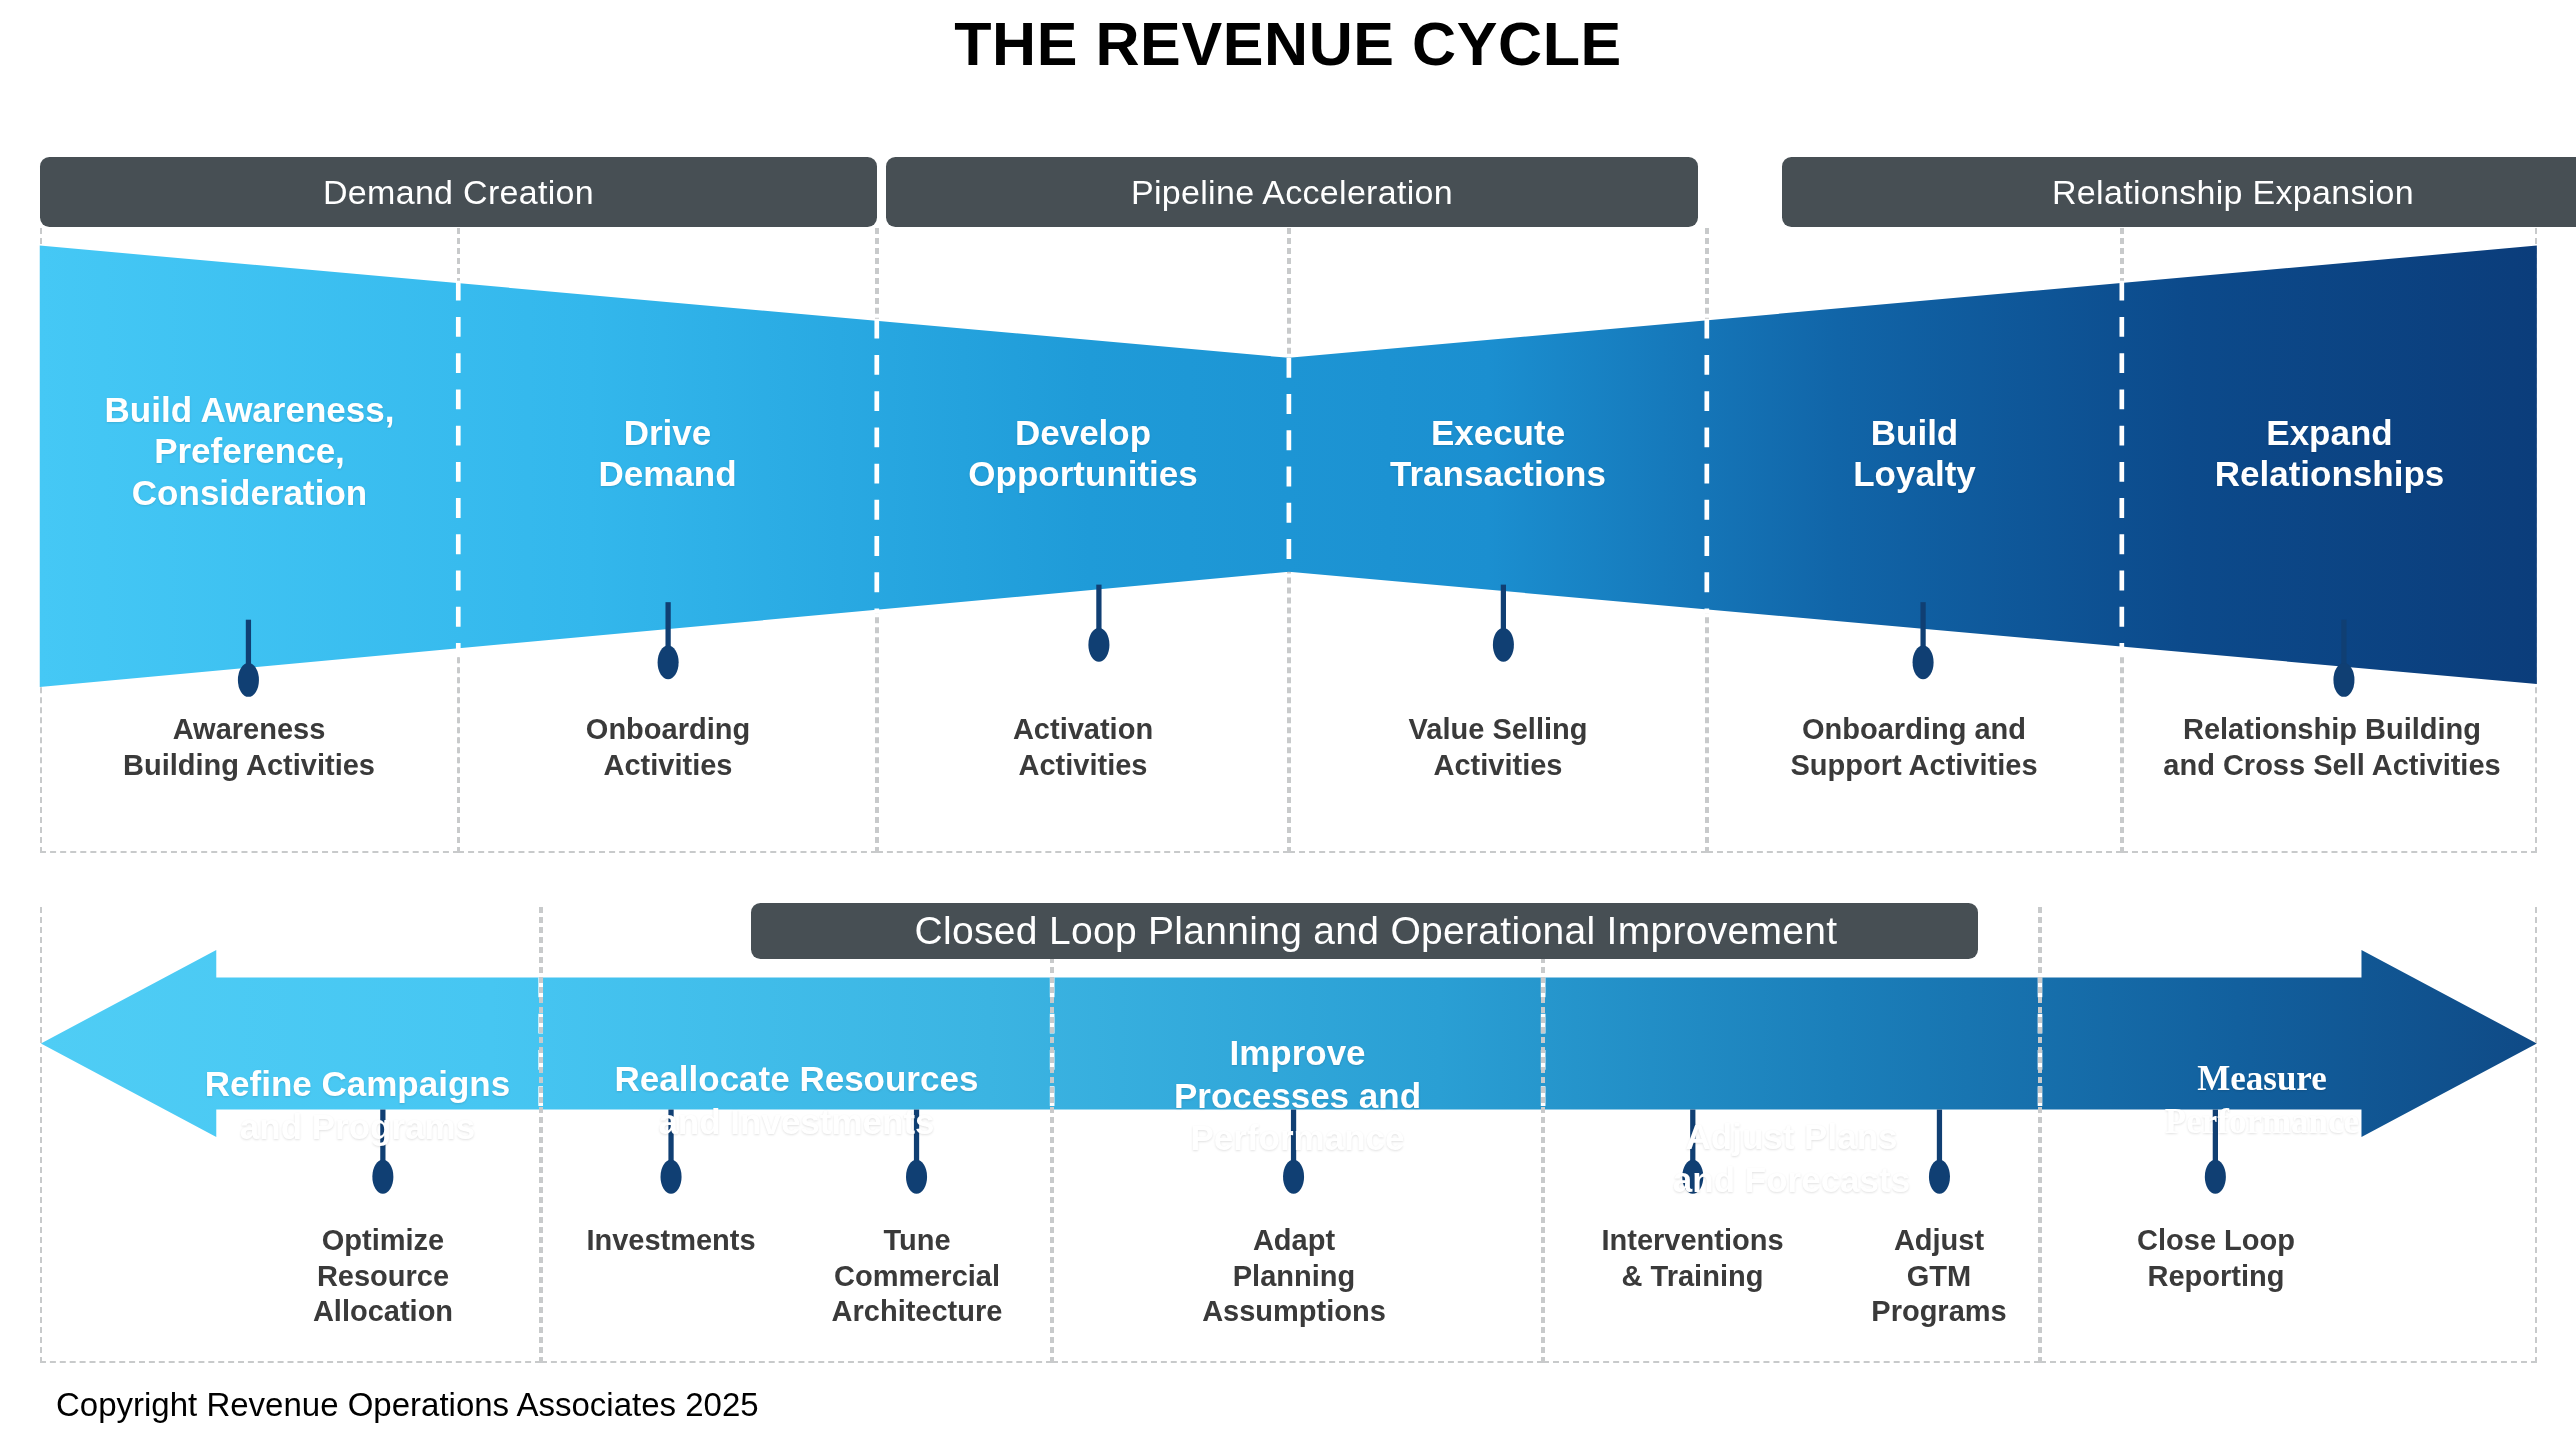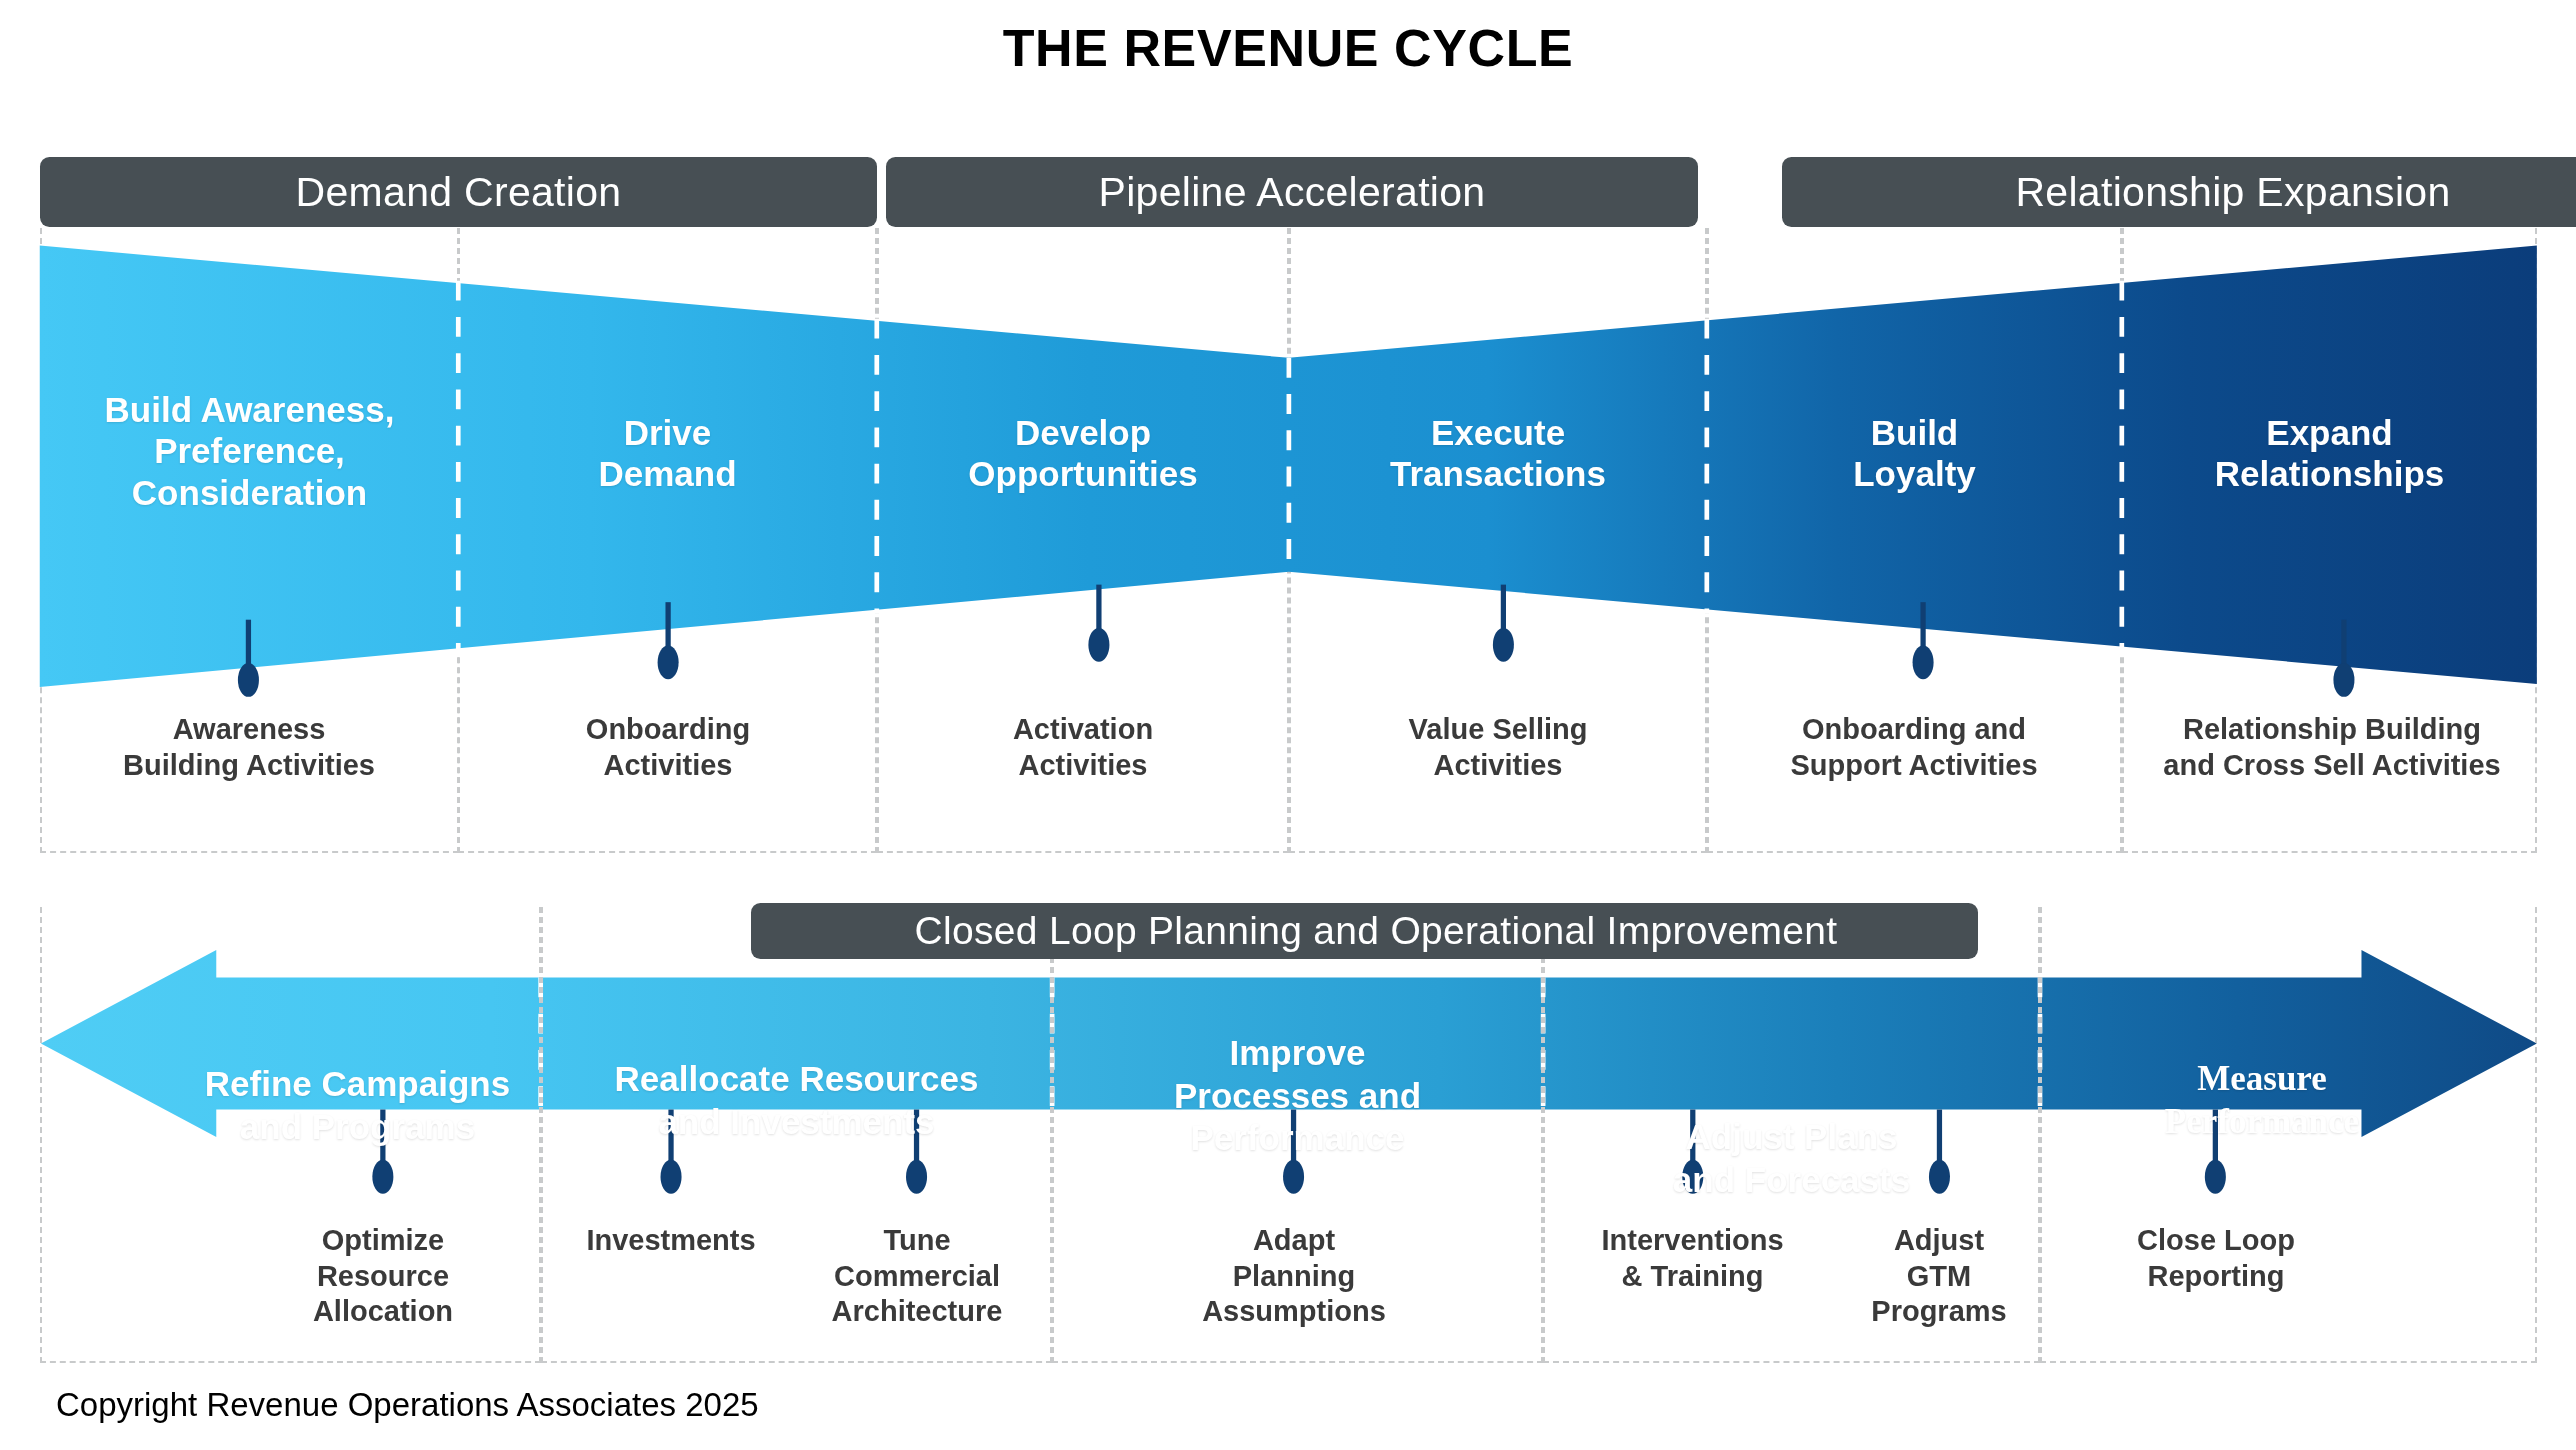--- a/index.html
+++ b/index.html
@@ -5,30 +5,30 @@
   html,body{margin:0;padding:0;background:#ffffff;}
   body{
     width:2576px;height:1451px;position:relative;overflow:hidden;
     font-family:"Liberation Sans","DejaVu Sans",sans-serif;
     -webkit-font-smoothing:antialiased;
   }
   #stage{position:absolute;left:0;top:0;width:2576px;height:1451px;}
 
   
   .title{
-    position:absolute;left:0;top:22px;width:2576px;text-align:center;
-    font-size:52px;font-weight:bold;color:#000000;letter-spacing:0.6px;
+    position:absolute;left:0;top:14px;width:2576px;text-align:center;
+    font-size:61px;font-weight:bold;color:#000000;letter-spacing:0.6px;
     line-height:1.0;
   }
 
   
   .pill{
     position:absolute;height:70px;background:#474f54;border-radius:9.4px;
     display:flex;align-items:center;justify-content:center;
-    color:#ffffff;font-size:41px;font-weight:400;letter-spacing:0.3px;
+    color:#ffffff;font-size:34px;font-weight:400;letter-spacing:0.3px;
     z-index:6;
   }
   .pill-clp{
     height:56px;border-radius:9.4px;font-size:39px;padding-left:23px;
   }
 
   
   .cellbox{
     position:absolute;border-left:2.3px dashed #c8cacb;border-right:2.3px dashed #c8cacb;
     border-bottom:2.3px dashed #c8cacb;box-sizing:border-box;

